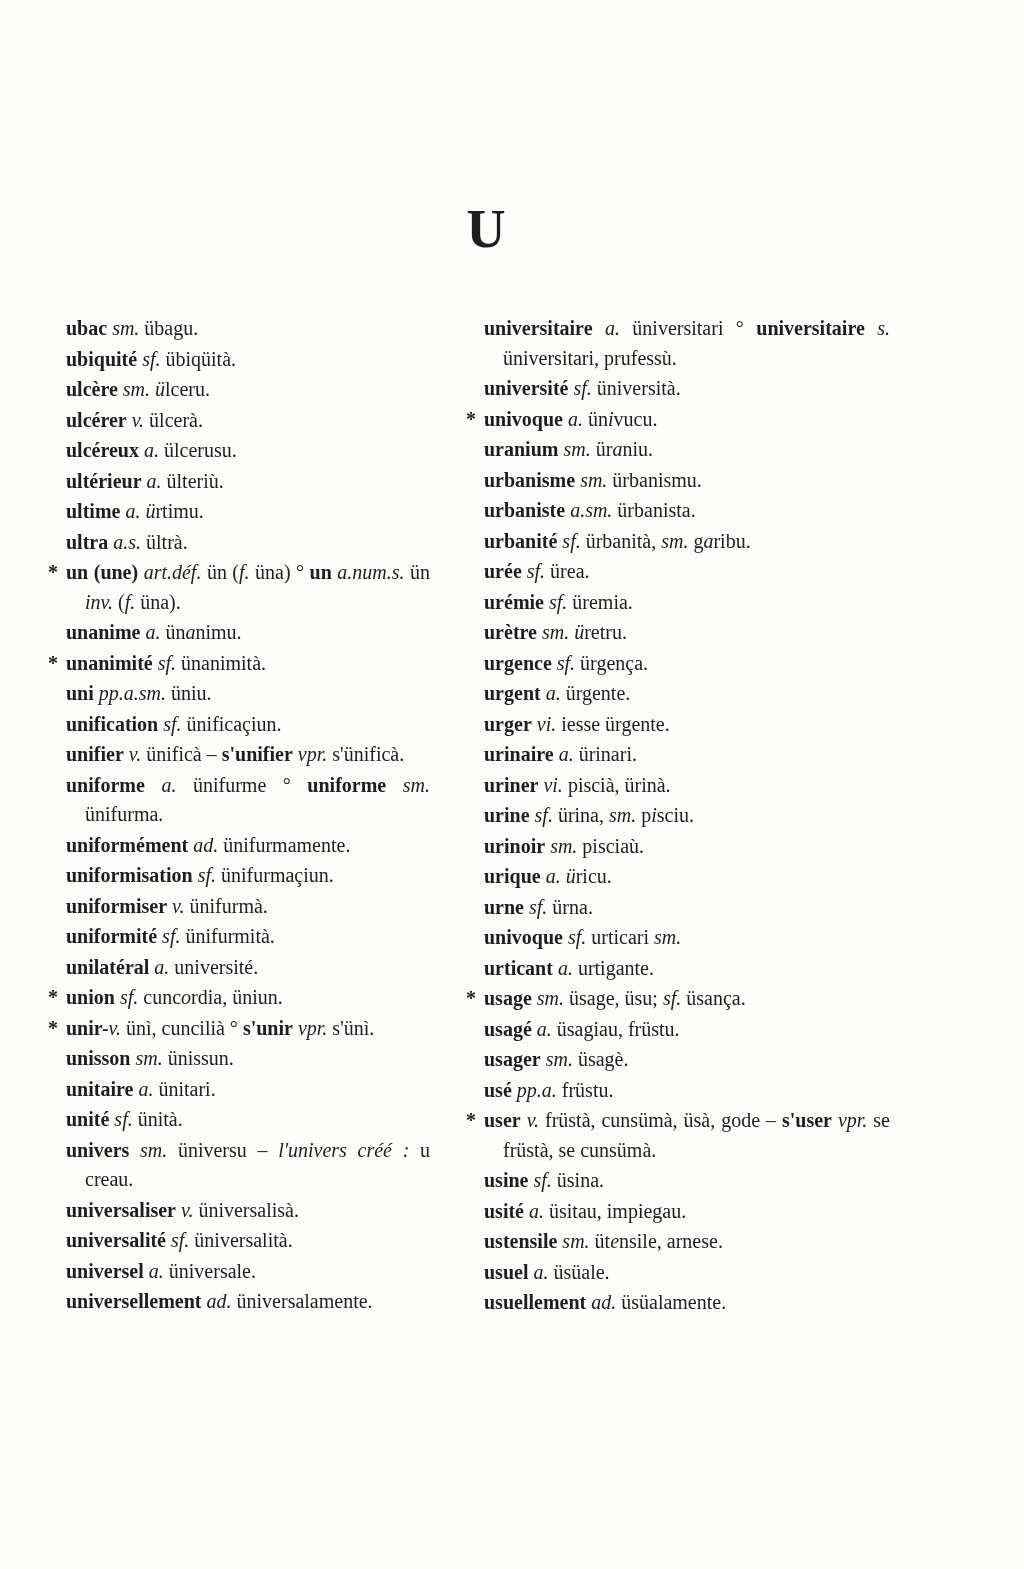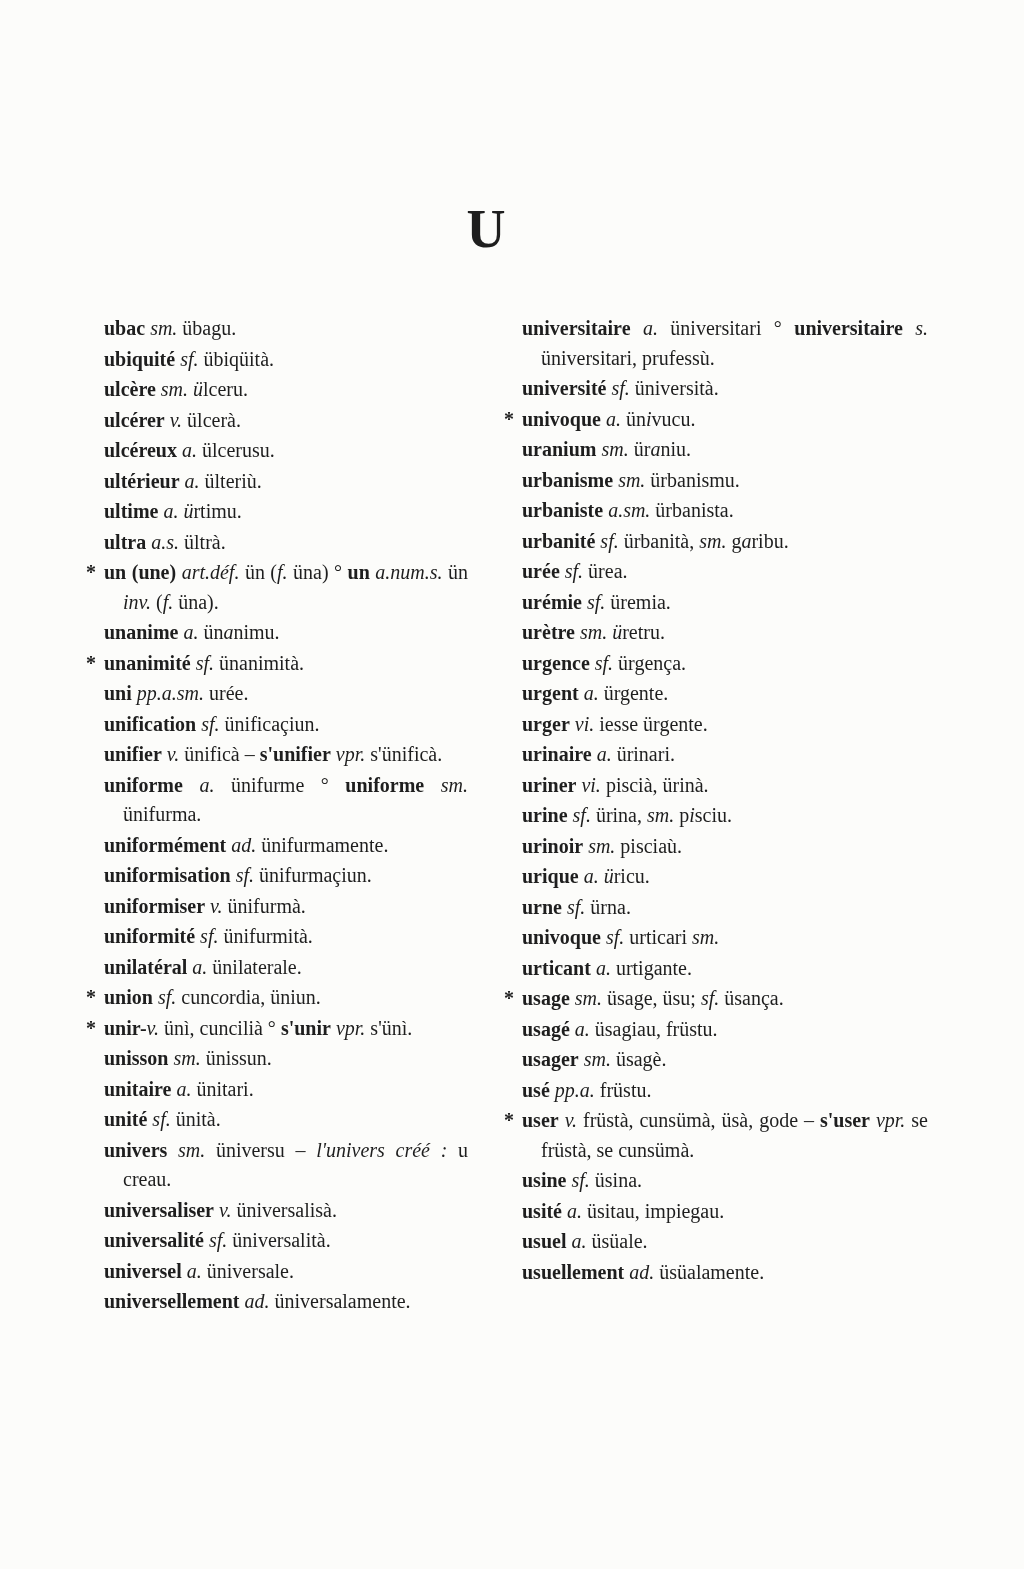--- a/index.html
+++ b/index.html
@@ -20,21 +20,21 @@
   .big-letter {
     text-align: center;
     transform: translateX(-26px);
     font-size: 54px;
     font-weight: 700;
     line-height: 62px;
     margin-bottom: 54px;
   }
   .columns {
     display: flex;
-    padding-left: 86px;
+    padding-left: 48px;
     gap: 36px;
   }
   .col-left  { width: 382px; flex: none; }
   .col-right { width: 424px; flex: none; }
   .entry {
     position: relative;
     padding-left: 37px;
     text-indent: -19px;
     text-align: justify;
     font-size: 20px;
@@ -62,29 +62,29 @@
         <div class="entry"><span class="seg-b">ubiquité</span><span class="seg-i"> sf.</span><span> übiqüità.</span></div>
         <div class="entry"><span class="seg-b">ulcère</span><span class="seg-i"> sm.</span><span> </span><span class="seg-i">ü</span><span>lceru.</span></div>
         <div class="entry"><span class="seg-b">ulcérer</span><span class="seg-i"> v.</span><span> ülcerà.</span></div>
         <div class="entry"><span class="seg-b">ulcéreux</span><span class="seg-i"> a.</span><span> ülcerusu.</span></div>
         <div class="entry"><span class="seg-b">ultérieur</span><span class="seg-i"> a.</span><span> ülteriù.</span></div>
         <div class="entry"><span class="seg-b">ultime</span><span class="seg-i"> a.</span><span> </span><span class="seg-i">ü</span><span>rtimu.</span></div>
         <div class="entry"><span class="seg-b">ultra</span><span class="seg-i"> a.s.</span><span> ültrà.</span></div>
         <div class="entry"><span class="star">*</span><span class="seg-b">un (une)</span><span class="seg-i"> art.déf.</span><span> ün (</span><span class="seg-i">f.</span><span> üna) ° </span><span class="seg-b">un</span><span> </span><span class="seg-i">a.num.s.</span><span> ün </span><span class="seg-i">inv.</span><span> (</span><span class="seg-i">f.</span><span> üna).</span></div>
         <div class="entry"><span class="seg-b">unanime</span><span class="seg-i"> a.</span><span> ün</span><span class="seg-i">a</span><span>nimu.</span></div>
         <div class="entry"><span class="star">*</span><span class="seg-b">unanimité</span><span class="seg-i"> sf.</span><span> ünanimità.</span></div>
-        <div class="entry"><span class="seg-b">uni</span><span class="seg-i"> pp.a.sm.</span><span> urée.</span></div>
+        <div class="entry"><span class="seg-b">uni</span><span class="seg-i"> pp.a.sm.</span><span> üniu.</span></div>
         <div class="entry"><span class="seg-b">unification</span><span class="seg-i"> sf.</span><span> ünificaçiun.</span></div>
         <div class="entry"><span class="seg-b">unifier</span><span class="seg-i"> v.</span><span> ünificà – </span><span class="seg-b">s'unifier</span><span class="seg-i"> vpr.</span><span> s'üni­ficà.</span></div>
         <div class="entry"><span class="seg-b">uniforme</span><span class="seg-i"> a.</span><span> ünifurme ° </span><span class="seg-b">uniforme</span><span class="seg-i"> sm.</span><span> ünifurma.</span></div>
         <div class="entry"><span class="seg-b">uniformément</span><span class="seg-i"> ad.</span><span> ünifurmamente.</span></div>
         <div class="entry"><span class="seg-b">uniformisation</span><span class="seg-i"> sf.</span><span> ünifurmaçiun.</span></div>
         <div class="entry"><span class="seg-b">uniformiser</span><span class="seg-i"> v.</span><span> ünifurmà.</span></div>
         <div class="entry"><span class="seg-b">uniformité</span><span class="seg-i"> sf.</span><span> ünifurmità.</span></div>
-        <div class="entry"><span class="seg-b">unilatéral</span><span class="seg-i"> a.</span><span> ünilaterale.</span></div>
+        <div class="entry"><span class="seg-b">unilatéral</span><span class="seg-i"> a.</span><span> université.</span></div>
         <div class="entry"><span class="star">*</span><span class="seg-b">union</span><span class="seg-i"> sf.</span><span> cunc</span><span class="seg-i">o</span><span>rdia, üniun.</span></div>
         <div class="entry"><span class="star">*</span><span class="seg-b">unir-</span><span class="seg-i">v.</span><span> ünì, cuncilià ° </span><span class="seg-b">s'unir</span><span class="seg-i"> vpr.</span><span> s'ünì.</span></div>
         <div class="entry"><span class="seg-b">unisson</span><span class="seg-i"> sm.</span><span> ünissun.</span></div>
         <div class="entry"><span class="seg-b">unitaire</span><span class="seg-i"> a.</span><span> ünitari.</span></div>
         <div class="entry"><span class="seg-b">unité</span><span class="seg-i"> sf.</span><span> ünità.</span></div>
         <div class="entry"><span class="seg-b">univers</span><span class="seg-i"> sm.</span><span> üniversu – </span><span class="seg-i">l'univers créé :</span><span> u creau.</span></div>
         <div class="entry"><span class="seg-b">universaliser</span><span class="seg-i"> v.</span><span> üniversalisà.</span></div>
         <div class="entry"><span class="seg-b">universalité</span><span class="seg-i"> sf.</span><span> üniversalità.</span></div>
         <div class="entry"><span class="seg-b">universel</span><span class="seg-i"> a.</span><span> üniversale.</span></div>
         <div class="entry"><span class="seg-b">universellement</span><span class="seg-i"> ad.</span><span> üniversalamente.</span></div>
@@ -111,17 +111,18 @@
         <div class="entry"><span class="seg-b">urne</span><span class="seg-i"> sf.</span><span> ürna.</span></div>
         <div class="entry"><span class="seg-b">univoque</span><span class="seg-i"> sf.</span><span> urticari </span><span class="seg-i">sm.</span></div>
         <div class="entry"><span class="seg-b">urticant</span><span class="seg-i"> a.</span><span> urtigante.</span></div>
         <div class="entry"><span class="star">*</span><span class="seg-b">usage</span><span class="seg-i"> sm.</span><span> üsage, üsu; </span><span class="seg-i">sf.</span><span> üsança.</span></div>
         <div class="entry"><span class="seg-b">usagé</span><span class="seg-i"> a.</span><span> üsagiau, früstu.</span></div>
         <div class="entry"><span class="seg-b">usager</span><span class="seg-i"> sm.</span><span> üsagè.</span></div>
         <div class="entry"><span class="seg-b">usé</span><span class="seg-i"> pp.a.</span><span> früstu.</span></div>
         <div class="entry"><span class="star">*</span><span class="seg-b">user</span><span class="seg-i"> v.</span><span> früstà, cunsümà, üsà, gode – </span><span class="seg-b">s'user</span><span class="seg-i"> vpr.</span><span> se früstà, se cunsümà.</span></div>
         <div class="entry"><span class="seg-b">usine</span><span class="seg-i"> sf.</span><span> üsina.</span></div>
         <div class="entry"><span class="seg-b">usité</span><span class="seg-i"> a.</span><span> üsitau, impiegau.</span></div>
+        <div class="entry"><span class="seg-b">ustensile</span><span class="seg-i"> sm.</span><span> üt</span><span class="seg-i">e</span><span>nsile, arnese.</span></div>
         <div class="entry"><span class="seg-b">usuel</span><span class="seg-i"> a.</span><span> üsüale.</span></div>
         <div class="entry"><span class="seg-b">usuellement</span><span class="seg-i"> ad.</span><span> üsüalamente.</span></div>
       </div>
   </div>
 </div>
 
 </body></html>

